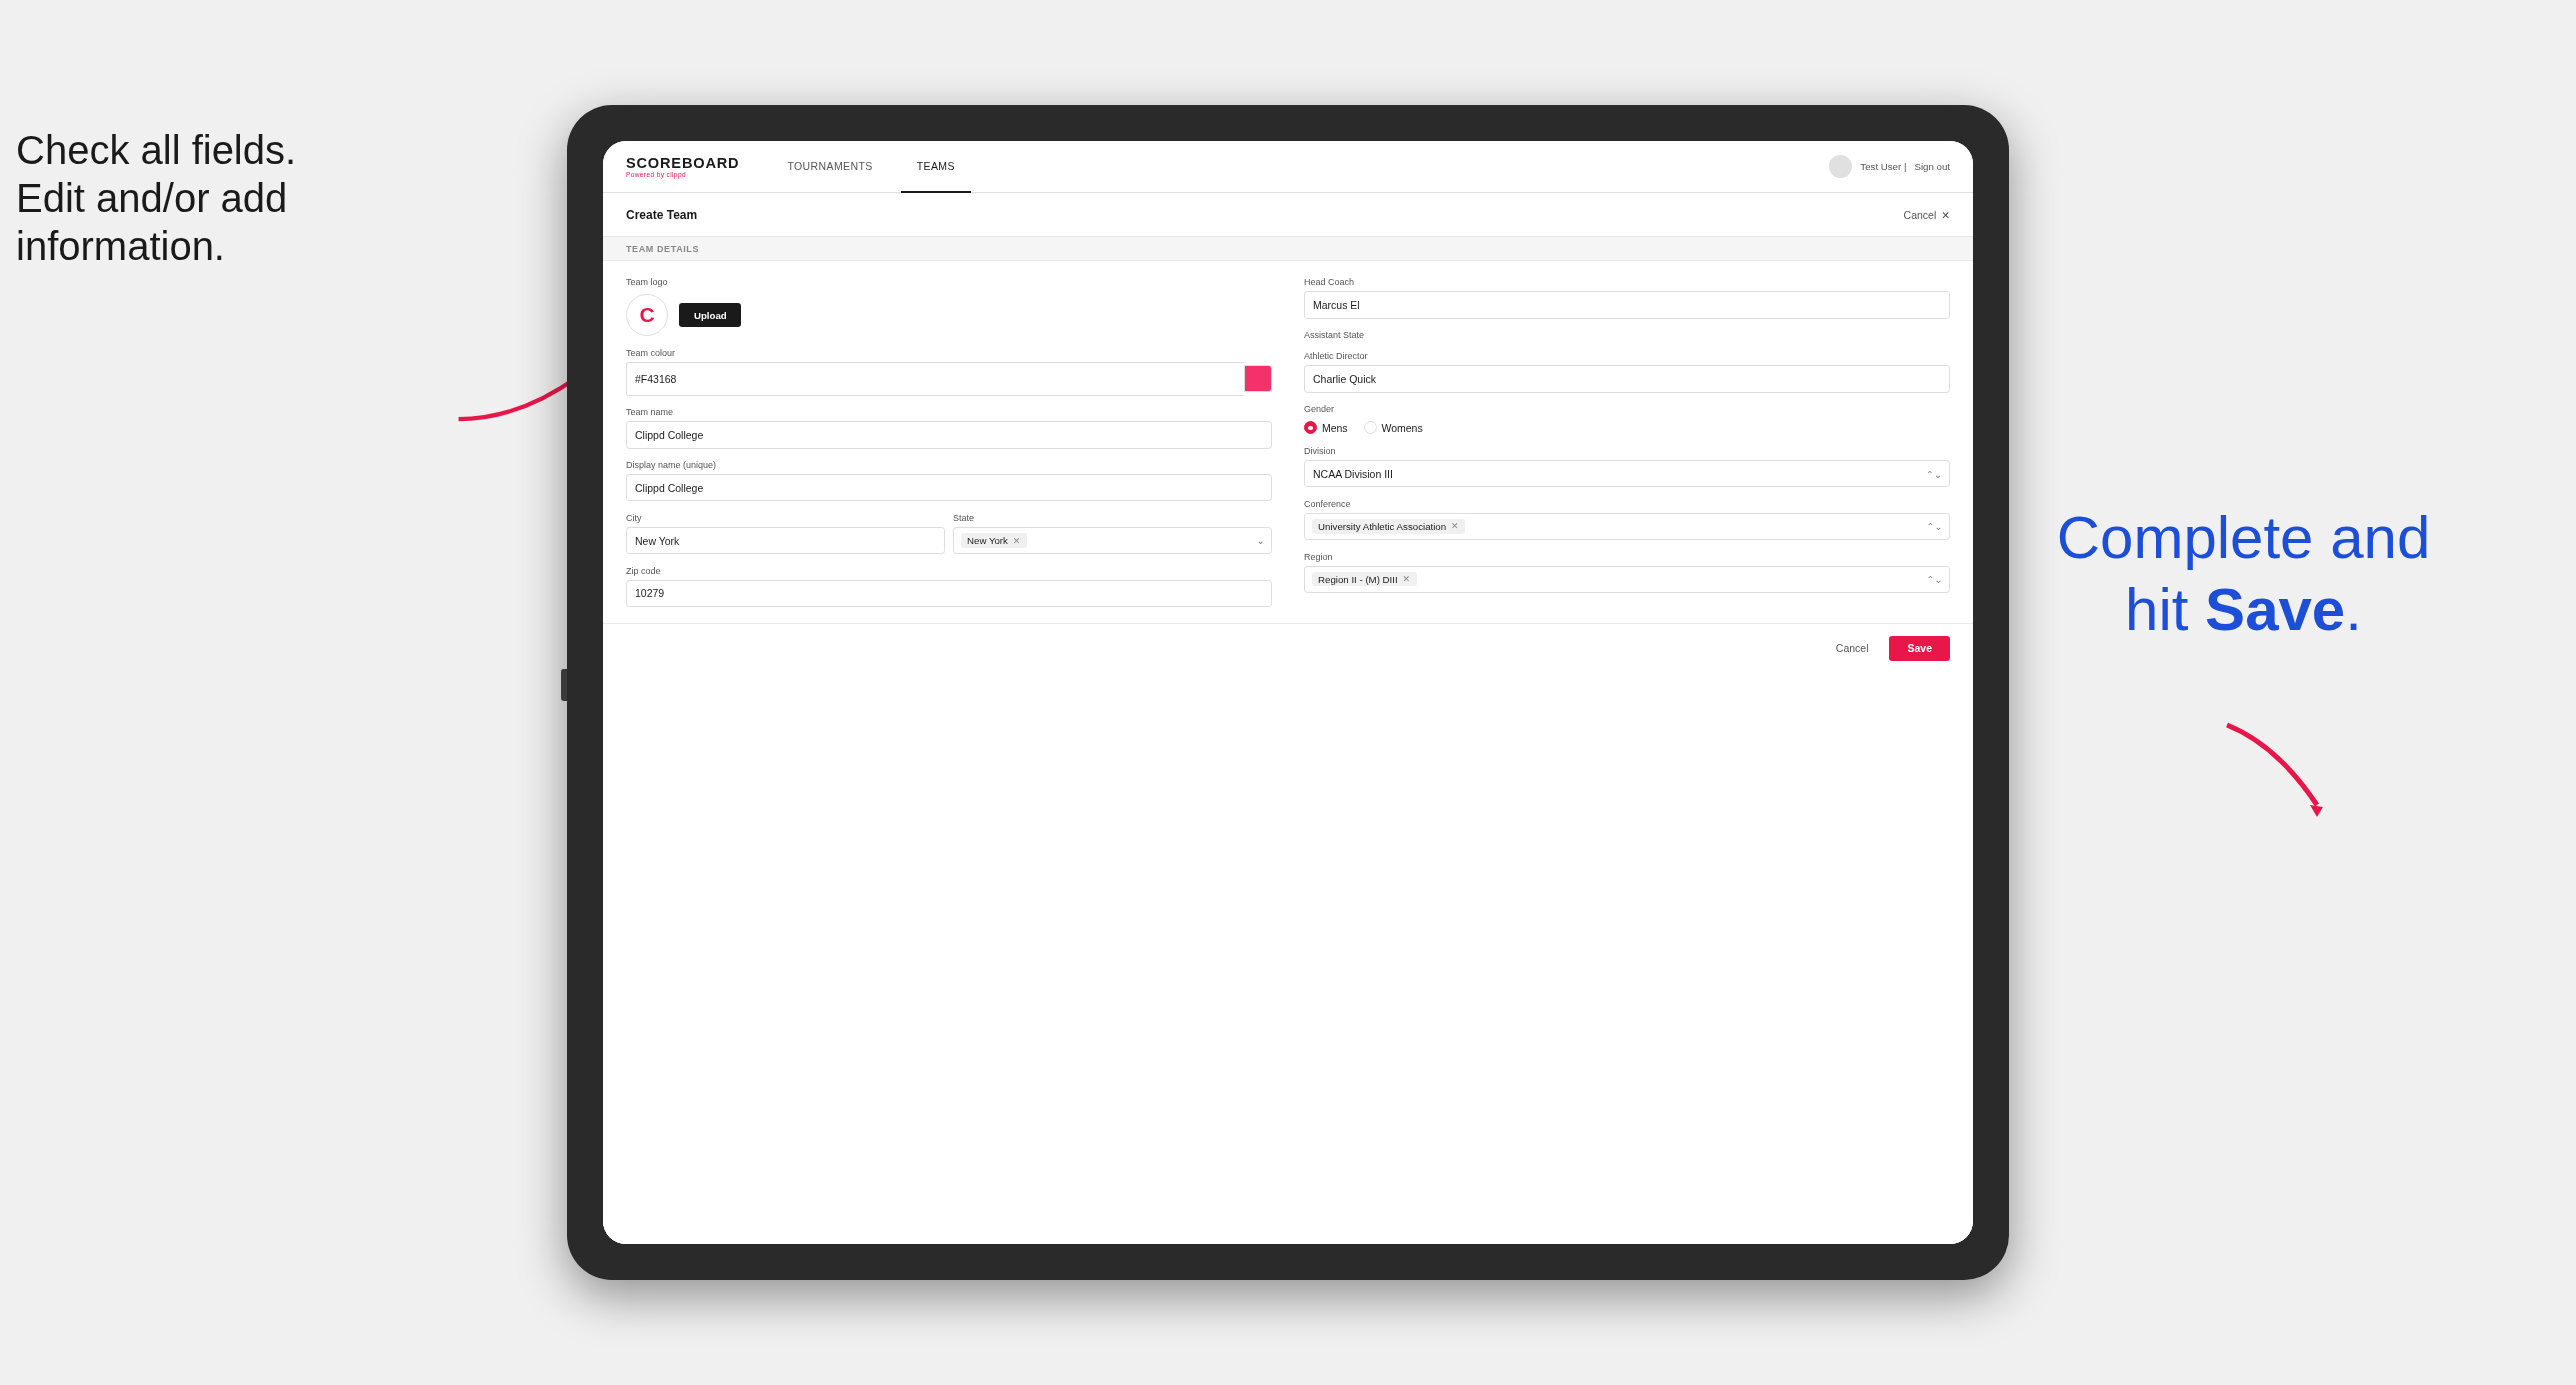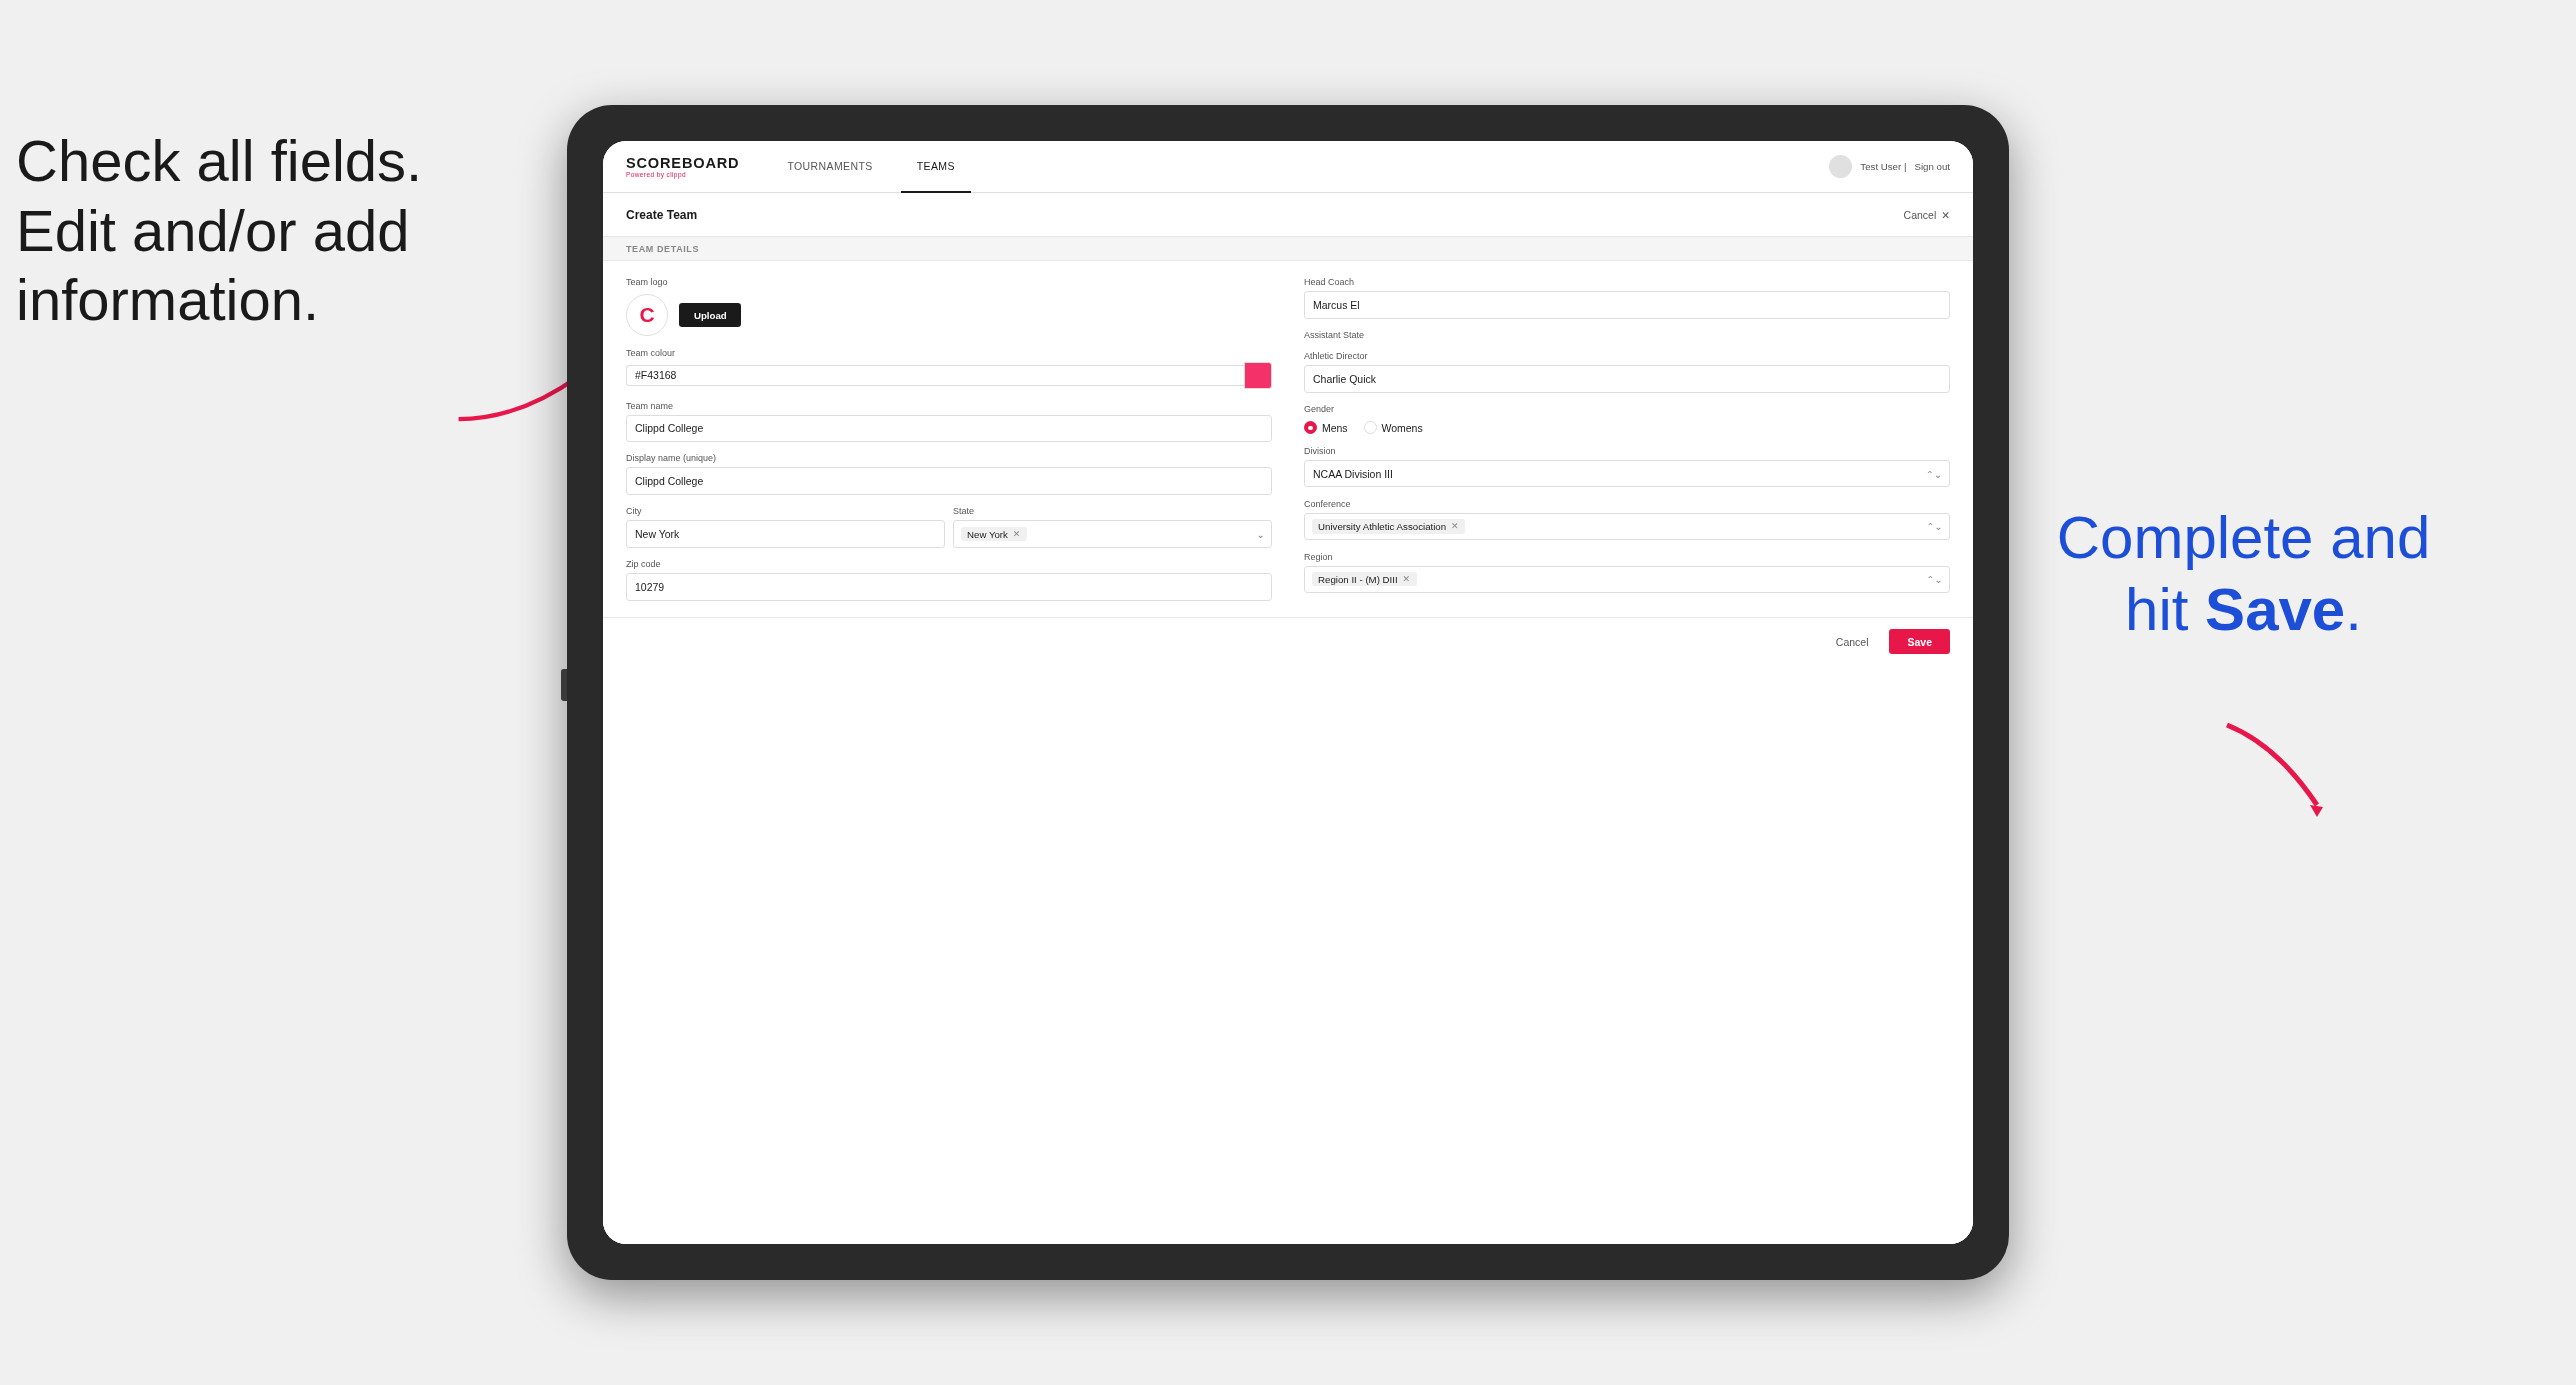--- a/index.html
+++ b/index.html
@@ -10,21 +10,21 @@
       height: 1386px;
       position: relative;
       overflow: hidden;
     }
 
     
     .annotation-left {
       position: absolute;
       left: 16px;
       top: 126px;
-      font-size: 58px;
+      font-size: 40px;
       font-weight: 400;
       color: #1a1a1a;
       line-height: 1.2;
       width: 486px;
     }
 
     
     .arrow-left {
       position: absolute;
       left: 429px;
@@ -275,21 +275,21 @@
 
     
     .colour-row {
       display: flex;
       align-items: center;
       gap: 0;
     }
 
     .colour-input {
       flex: 1;
-      height: 21px;
+      height: 34px;
       border: 0.8px solid #ddd;
       border-radius: 3.2px 0 0 3.2px;
       padding: 0 8px;
       font-size: 10.5px;
       color: #1a1a1a;
       background: #fff;
       outline: none;
       border-right: none;
     }
 

